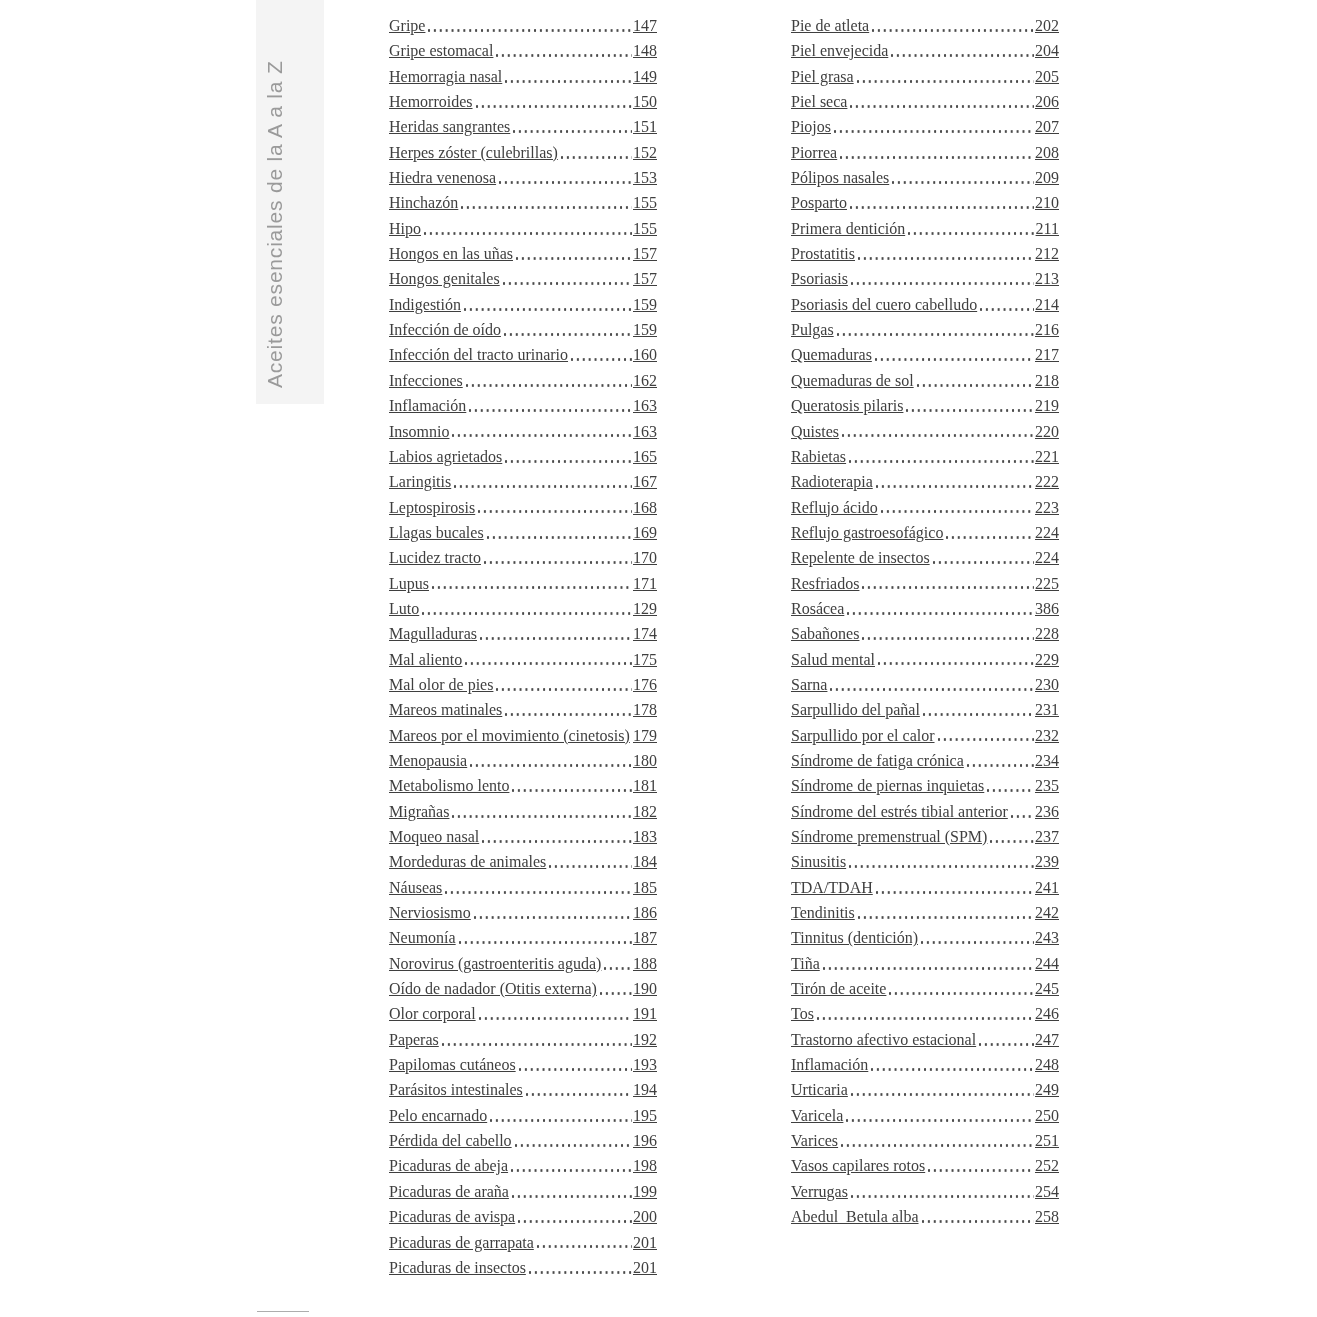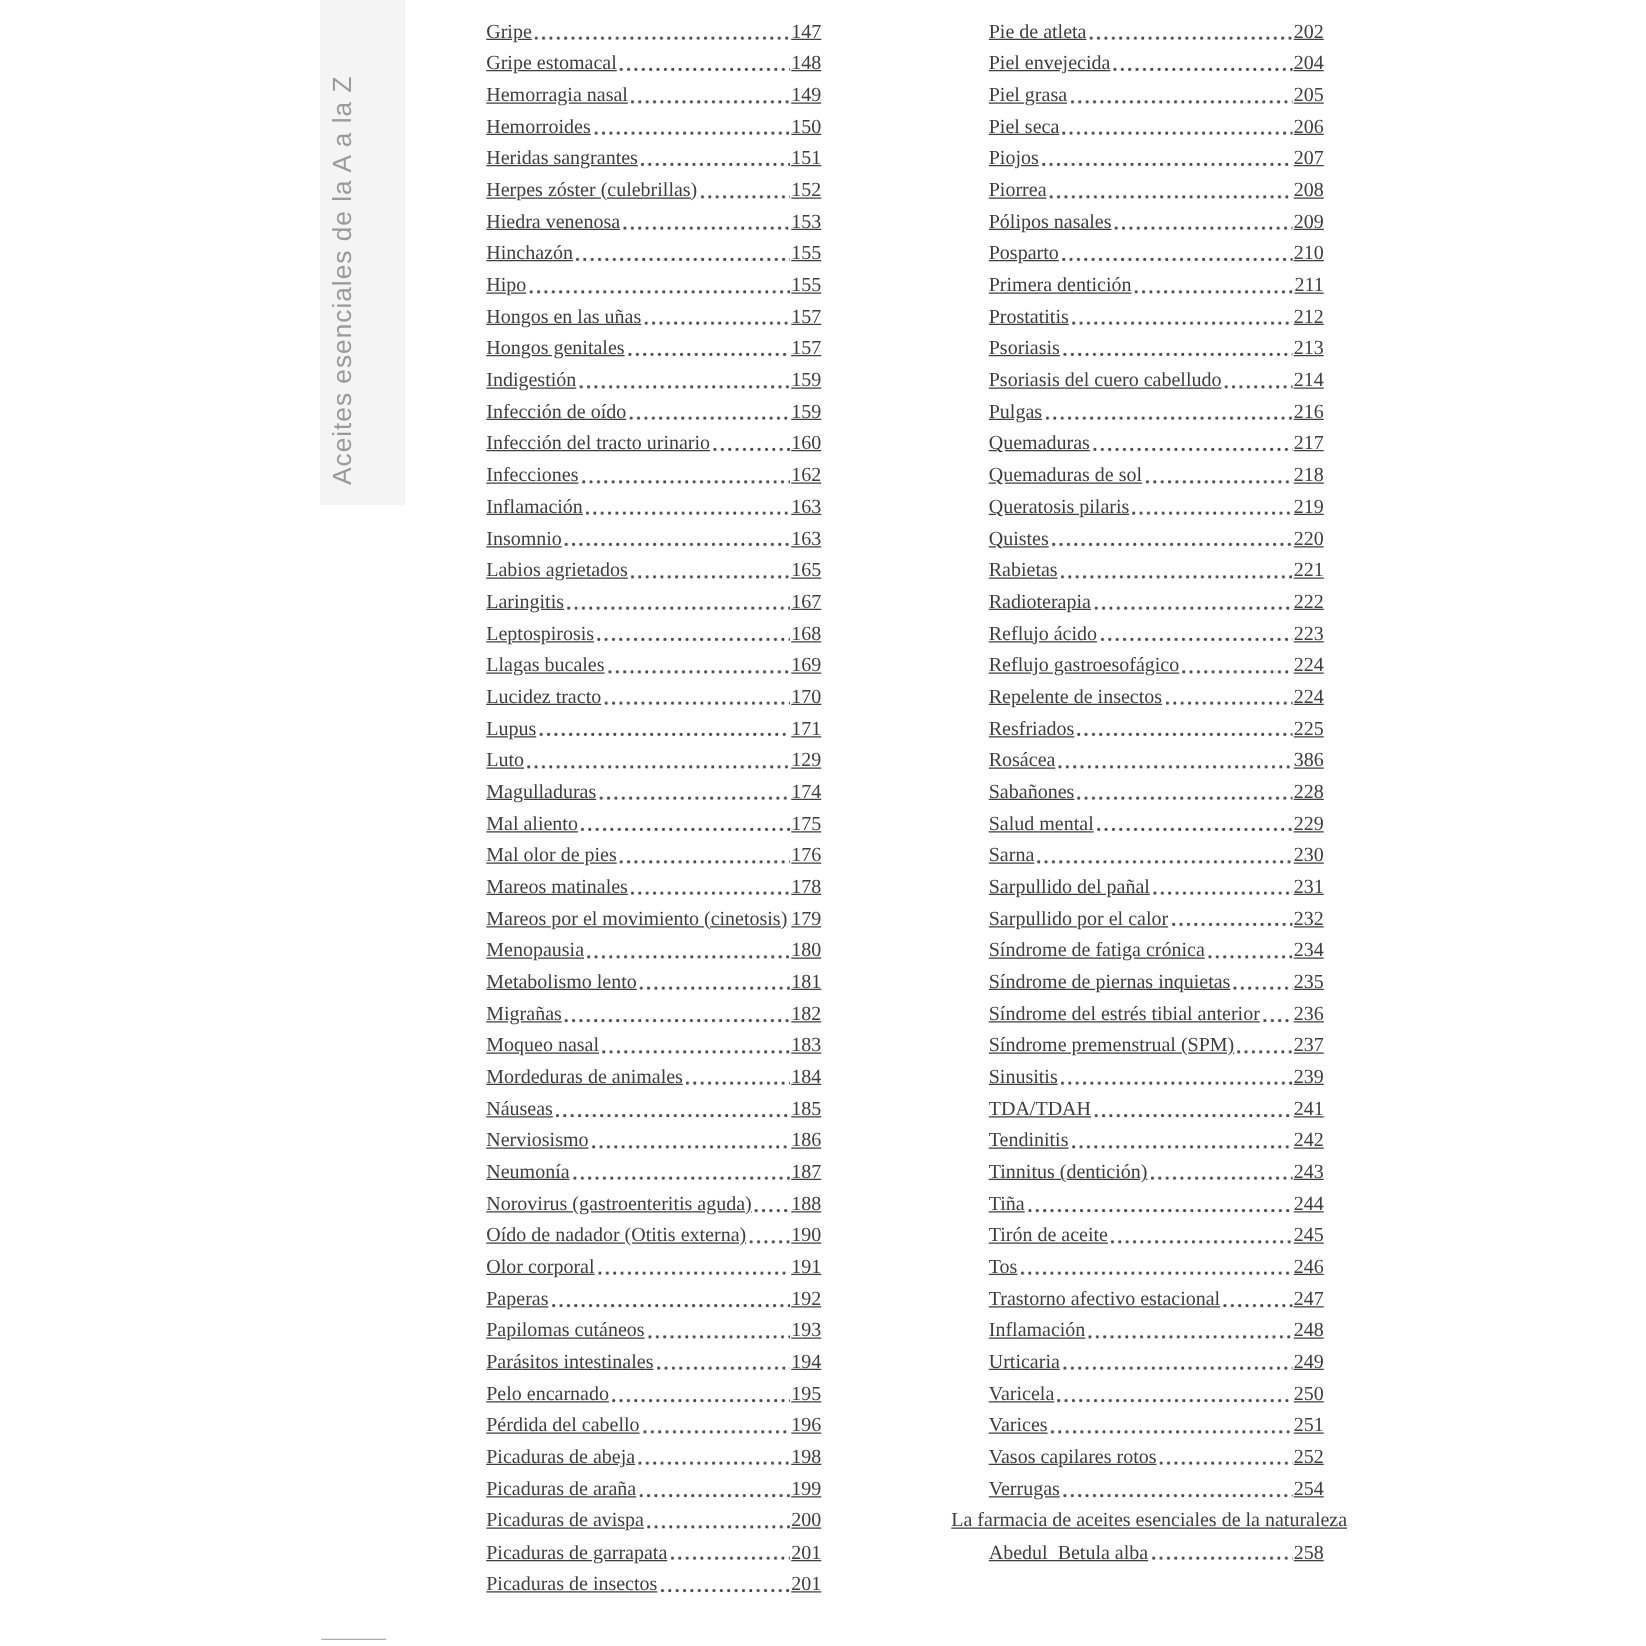--- a/index.html
+++ b/index.html
@@ -142,18 +142,17 @@
     <div class="row"><span class="label">Tiña</span><span class="leader"></span><span class="pagenum">244</span></div>
     <div class="row"><span class="label">Tirón de aceite</span><span class="leader"></span><span class="pagenum">245</span></div>
     <div class="row"><span class="label">Tos</span><span class="leader"></span><span class="pagenum">246</span></div>
     <div class="row"><span class="label">Trastorno afectivo estacional</span><span class="leader"></span><span class="pagenum">247</span></div>
     <div class="row"><span class="label">Inflamación</span><span class="leader"></span><span class="pagenum">248</span></div>
     <div class="row"><span class="label">Urticaria</span><span class="leader"></span><span class="pagenum">249</span></div>
     <div class="row"><span class="label">Varicela</span><span class="leader"></span><span class="pagenum">250</span></div>
     <div class="row"><span class="label">Varices</span><span class="leader"></span><span class="pagenum">251</span></div>
     <div class="row"><span class="label">Vasos capilares rotos</span><span class="leader"></span><span class="pagenum">252</span></div>
     <div class="row"><span class="label">Verrugas</span><span class="leader"></span><span class="pagenum">254</span></div>
-    <div class="row outdent"><span class="label">La farmacia de aceites esenciales de la naturaleza</span></div>
     <div class="row"><span class="label">Abedul  Betula alba</span><span class="leader"></span><span class="pagenum">258</span></div>
   </div>
 
 <div class="page-number">10</div>
 <div class="page-number-rule"></div>
 
 </body></html>

